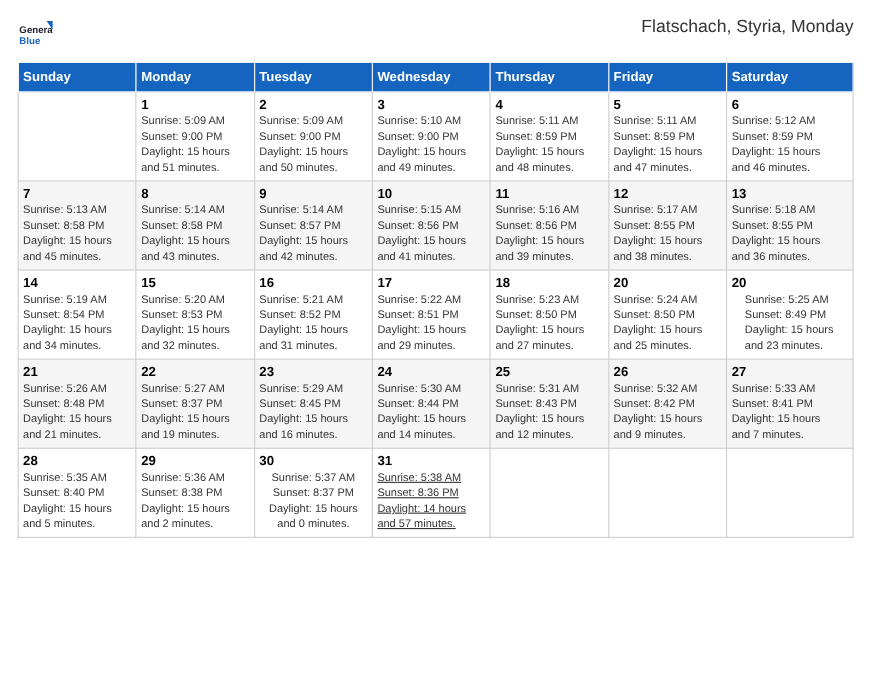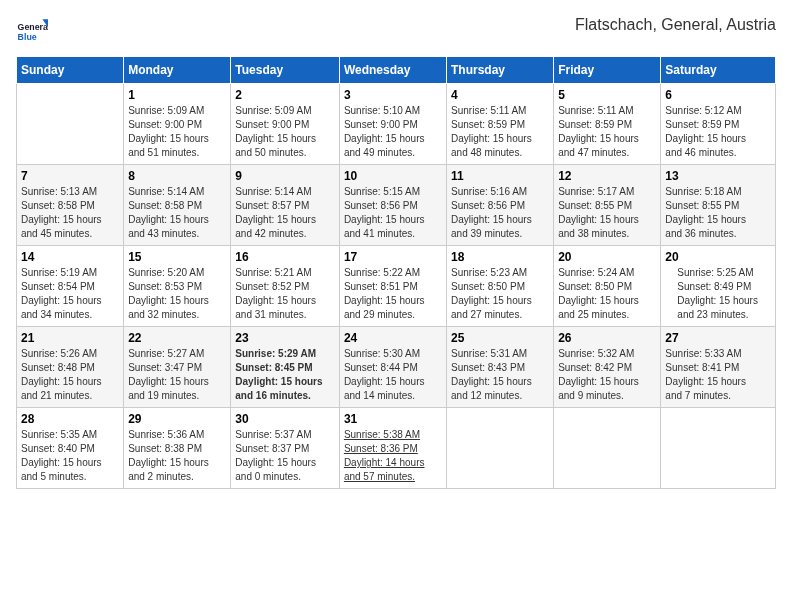--- a/index.html
+++ b/index.html
@@ -82,21 +82,21 @@
 <div class="header-area">
   <div class="logo">
     <svg class="logo-icon" viewBox="0 0 40 40">
   <rect x="0" y="0" width="40" height="40" fill="white"></rect>
   <text x="2" y="17" font-size="11" font-weight="bold" font-family="Arial" fill="#1a1a2e">General</text>
   <text x="2" y="30" font-size="11" font-weight="bold" font-family="Arial" fill="#1565c0">Blue</text>
   <polygon points="33,4 40,4 40,14" fill="#1565c0"></polygon>
 </svg>
   </div>
   <div class="title-block">
-    <div class="subtitle">Flatschach, General, Austria</div>
+    <div class="subtitle">Flatschach, Styria, Monday</div>
   </div>
 </div>
 
 <table>
   <thead>
     <tr>
     <th>Sunday</th>
         <th>Monday</th>
         <th>Tuesday</th>
         <th>Wednesday</th>
@@ -257,27 +257,27 @@
         <td>
           <span class="day-number">21</span>
           <div class="day-info" style="white-space: pre-line;">Sunrise: 5:26 AM
 Sunset: 8:48 PM
 Daylight: 15 hours
 and 21 minutes.</div>
         </td>
         <td>
           <span class="day-number">22</span>
           <div class="day-info" style="white-space: pre-line;">Sunrise: 5:27 AM
-Sunset: 3:47 PM
+Sunset: 8:37 PM
 Daylight: 15 hours
 and 19 minutes.</div>
         </td>
         <td>
           <span class="day-number">23</span>
-          <div class="day-info" style="white-space: pre-line; font-weight: bold;">Sunrise: 5:29 AM
+          <div class="day-info" style="white-space: pre-line;">Sunrise: 5:29 AM
 Sunset: 8:45 PM
 Daylight: 15 hours
 and 16 minutes.</div>
         </td>
         <td>
           <span class="day-number">24</span>
           <div class="day-info" style="white-space: pre-line;">Sunrise: 5:30 AM
 Sunset: 8:44 PM
 Daylight: 15 hours
 and 14 minutes.</div>
@@ -314,21 +314,21 @@
         </td>
         <td>
           <span class="day-number">29</span>
           <div class="day-info" style="white-space: pre-line;">Sunrise: 5:36 AM
 Sunset: 8:38 PM
 Daylight: 15 hours
 and 2 minutes.</div>
         </td>
         <td>
           <span class="day-number">30</span>
-          <div class="day-info" style="white-space: pre-line;">Sunrise: 5:37 AM
+          <div class="day-info" style="white-space: pre-line; text-align: center;">Sunrise: 5:37 AM
 Sunset: 8:37 PM
 Daylight: 15 hours
 and 0 minutes.</div>
         </td>
         <td>
           <span class="day-number">31</span>
           <div class="day-info" style="white-space: pre-line; text-decoration: underline;">Sunrise: 5:38 AM
 Sunset: 8:36 PM
 Daylight: 14 hours
 and 57 minutes.</div>

